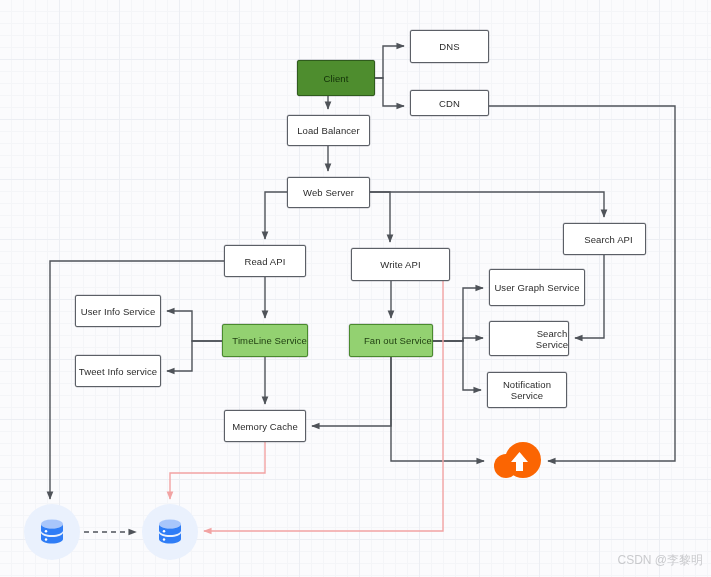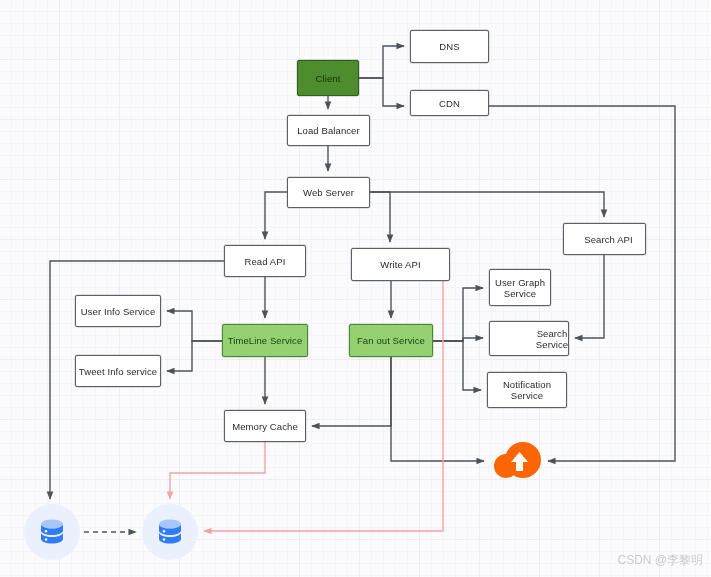--- a/index.html
+++ b/index.html
@@ -39,20 +39,21 @@
   }
   .node.green-dark{
     background:#4e8d2e;
     border-color:#2f5c1c;
     color:#123008;
   }
   .node.green-light{
     background:#93d171;
     border-color:#4a8a2e;
     color:#1e3d10;
+    justify-content:flex-end;
   }
   .icon-node{
     position:absolute;
     display:flex;align-items:center;justify-content:center;
   }
   .db-halo{
     width:56px;height:56px;border-radius:50%;
     background:#eaf1fd;
     display:flex;align-items:center;justify-content:center;
   }
@@ -126,21 +127,21 @@
   </g>
 
   <g stroke="#f2a3a3" stroke-width="1.4" fill="none" stroke-linejoin="miter">
 
     <path d="M 265 442 L 265 473 L 170 473 L 170 499" marker-end="url(#arrowRed)"></path>
 
     <path d="M 430 265 L 443 265 L 443 531 L 204 531" marker-end="url(#arrowRed)"></path>
   </g>
 </svg>
 
-<div class="node green-dark" style="left:297px;top:60px;width:62px;height:36px;">
+<div class="node green-dark" style="left:297px;top:60px;width:78px;height:36px;">
   <span>Client</span>
 </div>
 
 <div class="node" style="left:410px;top:30px;width:79px;height:33px;">
   <span>DNS</span>
 </div>
 
 <div class="node" style="left:410px;top:90px;width:79px;height:26px;">
   <span>CDN</span>
 </div>
@@ -174,21 +175,21 @@
 </div>
 
 <div class="node green-light" style="left:222px;top:324px;width:86px;height:33px;">
   <span>TimeLine Service</span>
 </div>
 
 <div class="node green-light" style="left:349px;top:324px;width:84px;height:33px;">
   <span>Fan out Service</span>
 </div>
 
-<div class="node" style="left:489px;top:269px;width:62px;height:37px;">
+<div class="node" style="left:489px;top:269px;width:96px;height:37px;">
   <span>User Graph Service</span>
 </div>
 
 <div class="node" style="left:489px;top:321px;width:80px;height:35px;padding-left:46px;">
   <span>Search Service</span>
 </div>
 
 <div class="node" style="left:487px;top:372px;width:80px;height:36px;">
   <span>Notification Service</span>
 </div>

